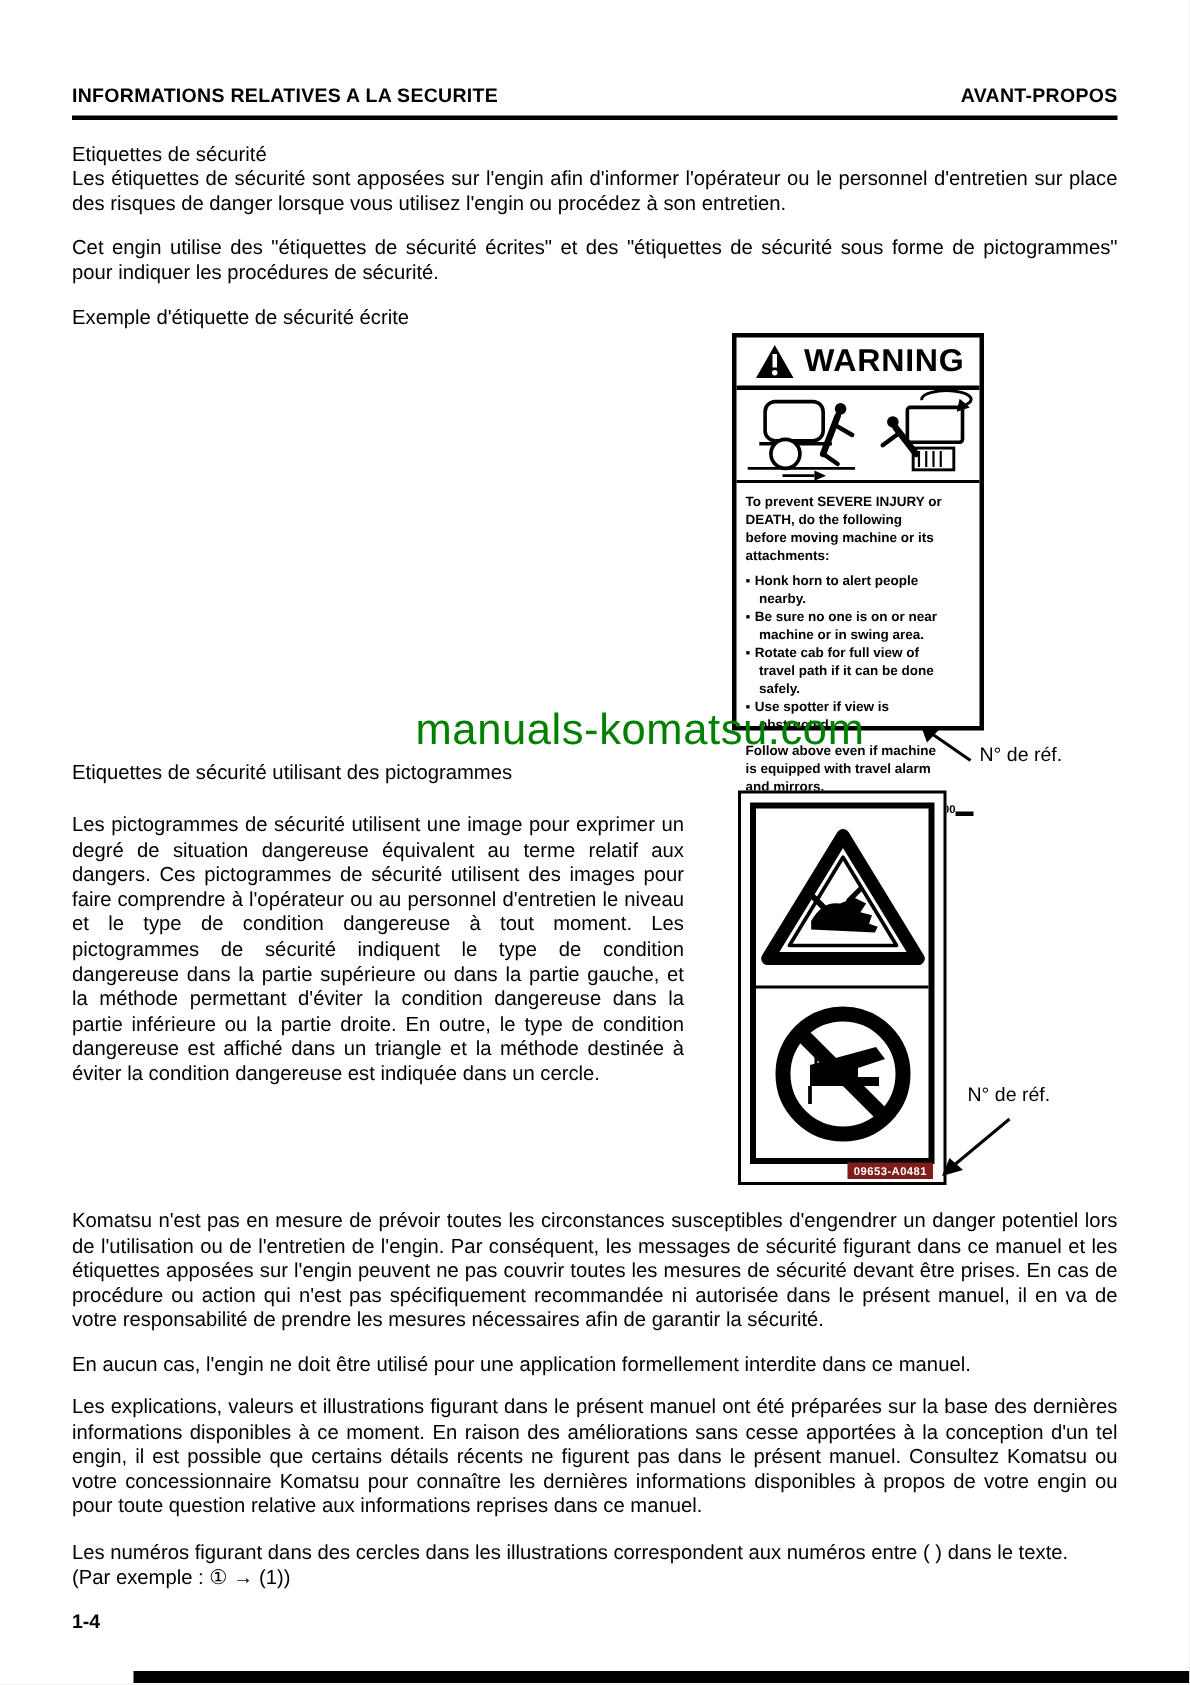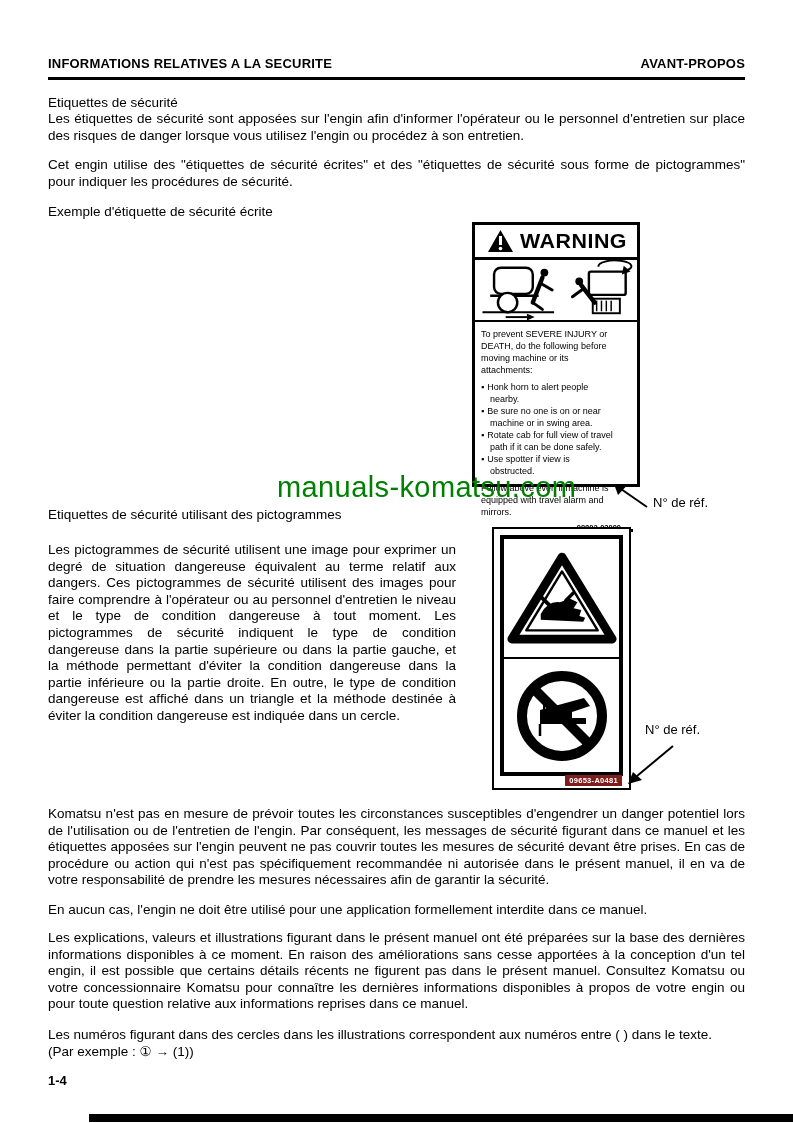--- a/index.html
+++ b/index.html
@@ -26,31 +26,31 @@
   .sec2-p{top:542px;}
   .body-p1{top:806px;}
   .body-p2{top:902px;}
   .body-p3{top:930px;}
   .body-p4{top:1027px;}
   .footer-num{position:absolute;left:48px;top:1073px;font-size:13px;font-weight:bold;}
   .bottom-bar{position:absolute;left:89px;right:0;top:1114px;height:8px;background:#000;}
 
   
   .wlabel{
-    position:absolute;left:472px;top:222px;width:168px;height:265px;
+    position:absolute;left:488px;top:222px;width:168px;height:265px;
     border:3px solid #000;box-sizing:border-box;background:#fff;
     display:flex;flex-direction:column;
   }
   .wlabel-head{
     display:flex;align-items:center;justify-content:center;gap:7px;
     padding:4px 2px;border-bottom:3px solid #000;
   }
   .wlabel-title{font-weight:bold;font-size:21px;letter-spacing:.5px;transform:scaleX(1.02);}
   .wlabel-picto{border-bottom:2px solid #000;height:64px;display:flex;align-items:center;justify-content:center;}
-  .wlabel-text{flex:1;font-size:9px;font-weight:normal;line-height:12px;padding:6px 24px 0 6px;}
+  .wlabel-text{flex:1;font-size:9px;font-weight:bold;line-height:12px;padding:6px 24px 0 6px;}
   .wlabel-text p{margin:0 0 5px 0;}
   .wlabel-text ul{margin:0 0 5px 0;padding:0;list-style:none;}
   .wlabel-text li{padding-left:9px;text-indent:-9px;}
   .wlabel-text li::before{content:"\25AA";margin-right:3px;font-size:9px;}
   .wlabel-part{
     display:flex;justify-content:flex-end;align-items:flex-end;gap:0;
     padding:0 4px 3px 0;font-size:7.5px;font-weight:bold;
   }
   .wlabel-part .bar{height:3px;background:#000;}
   .bar-l{width:34px;}

